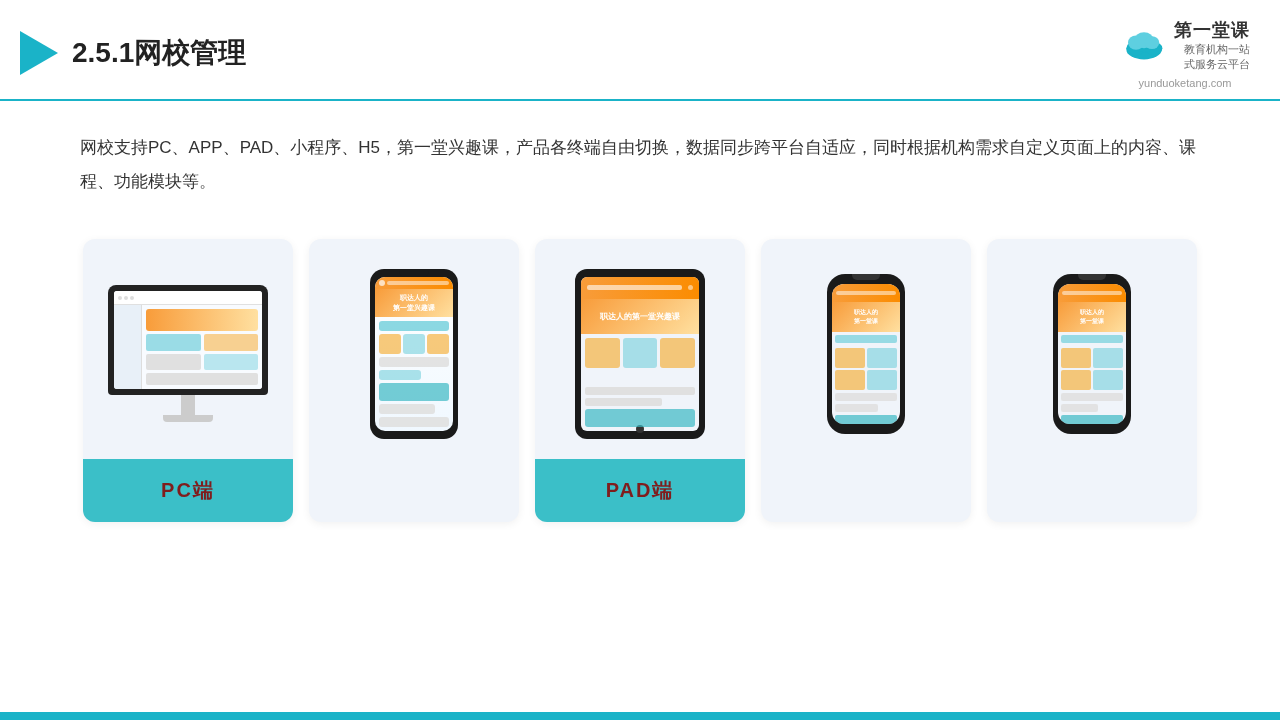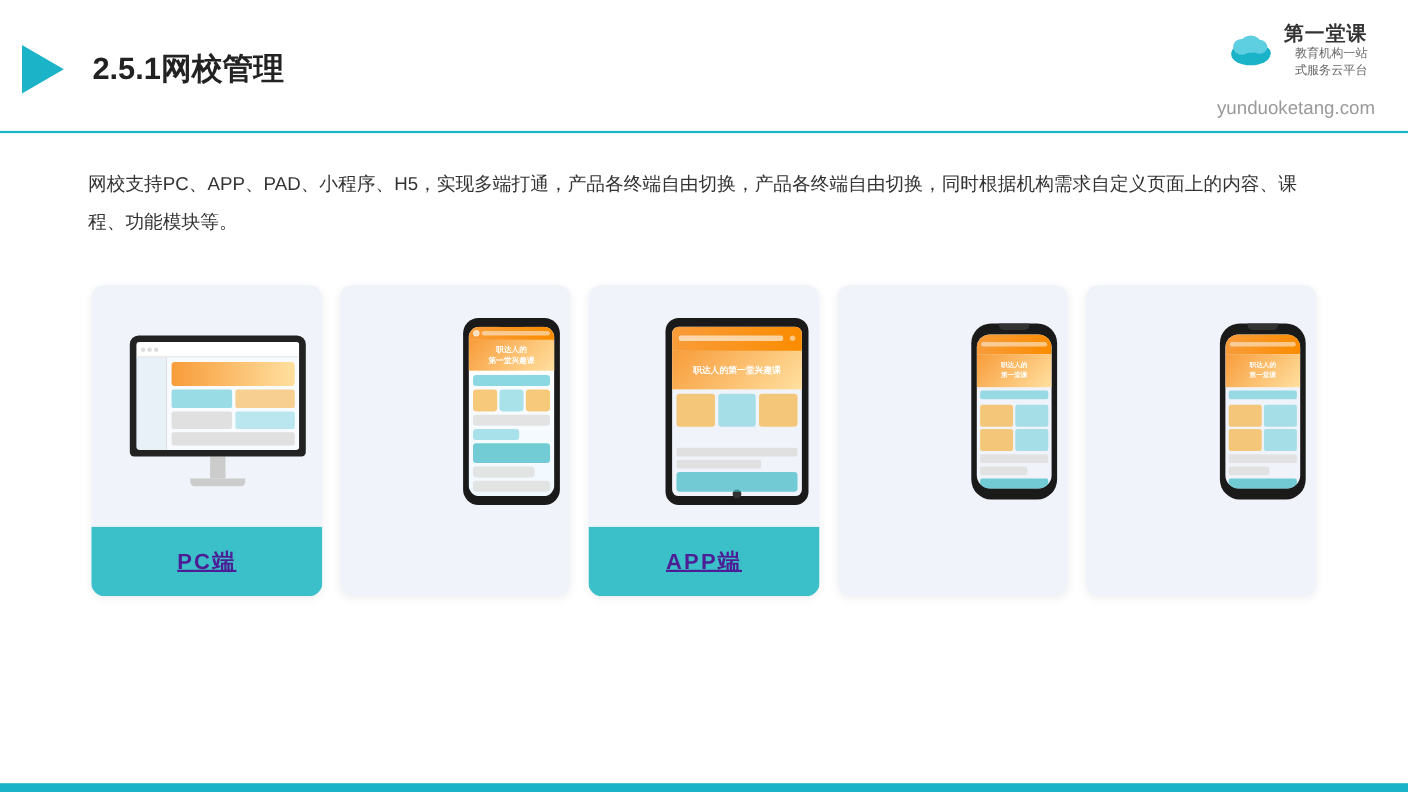--- a/index.html
+++ b/index.html
@@ -15,21 +15,21 @@
     .header {
       display: flex;
       align-items: center;
       justify-content: space-between;
       padding: 18px 30px 10px 20px;
       border-bottom: 2px solid #1ab3c8;
     }
     .header-left {
       display: flex;
       align-items: center;
-      gap: 26px;
+      gap: 14px;
     }
     .play-icon {
       width: 0;
       height: 0;
       border-top: 22px solid transparent;
       border-bottom: 22px solid transparent;
       border-left: 38px solid #1ab3c8;
     }
     .page-title {
       font-size: 28px;
@@ -56,24 +56,24 @@
       color: #333;
       letter-spacing: 1px;
     }
     .logo-text-sub {
       font-size: 11px;
       color: #666;
       text-align: right;
       line-height: 1.4;
     }
     .logo-url {
-      font-size: 17px;
+      font-size: 11px;
       color: #999;
       text-align: right;
-      margin-top: 16px;
+      margin-top: 4px;
     }
 
     
     .description {
       padding: 30px 80px 10px 80px;
       font-size: 17px;
       color: #333;
       line-height: 2;
     }
 
@@ -92,33 +92,32 @@
       flex-direction: column;
       align-items: center;
       overflow: hidden;
       box-shadow: 0 2px 8px rgba(0,0,0,0.06);
     }
     .card-image-area {
       width: 100%;
       height: 220px;
       display: flex;
       align-items: center;
-      justify-content: flex-end;
+      justify-content: center;
       padding: 20px 10px 10px 10px;
     }
     .card-label {
       width: 100%;
       background: #3bbfc8;
-      color: #4c1d95;
+      color: #7f1d1d;
       text-align: center;
       padding: 18px 0;
       font-size: 20px;
       font-weight: bold;
       letter-spacing: 2px;
-      text-decoration: underline;
     }
 
     
     
     .pc-monitor {
       width: 170px;
       display: flex;
       flex-direction: column;
       align-items: center;
     }
@@ -378,21 +377,21 @@
       <div>
         <div class="logo-text-main">第一堂课</div>
         <div class="logo-text-sub">教育机构一站<br>式服务云平台</div>
       </div>
     </div>
     <div class="logo-url">yunduoketang.com</div>
   </div>
 </div>
 
 <div class="description">
-  <p>网校支持PC、APP、PAD、小程序、H5，实现多端打通，产品各终端自由切换，产品各终端自由切换，同时根据机构需求自定义页面上的内容、课程、功能模块等。</p>
+  <p>网校支持PC、APP、PAD、小程序、H5，第一堂兴趣课，产品各终端自由切换，数据同步跨平台自适应，同时根据机构需求自定义页面上的内容、课程、功能模块等。</p>
 </div>
 
 <div class="cards-container">
 
   <div class="card">
     <div class="card-image-area">
       <div class="pc-monitor">
         <div class="monitor-outer">
           <div class="monitor-screen">
             <div class="screen-content">
@@ -476,21 +475,21 @@
             </div>
             <div style="padding:4px; display:flex; flex-direction:column; gap:3px;">
               <div style="height:8px; background:#e0e0e0; border-radius:2px;"></div>
               <div style="height:8px; background:#e0e0e0; border-radius:2px; width:70%;"></div>
               <div style="height:18px; background:#3bb8c3; border-radius:3px; opacity:0.7;"></div>
             </div>
           </div>
         </div>
       </div>
     </div>
-    <div class="card-label">APP端</div>
+    <div class="card-label">PAD端</div>
   </div>
 
   <div class="card">
     <div class="card-image-area">
       <div class="small-phone">
         <div class="small-phone-notch"></div>
         <div class="small-phone-screen">
           <div class="sp-header">
             <div style="flex:1; height:4px; background:rgba(255,255,255,0.5); border-radius:2px;"></div>
           </div>

